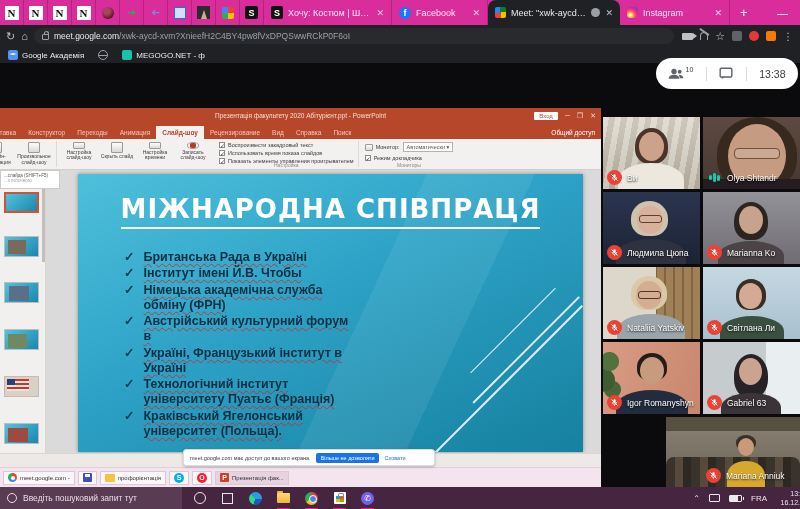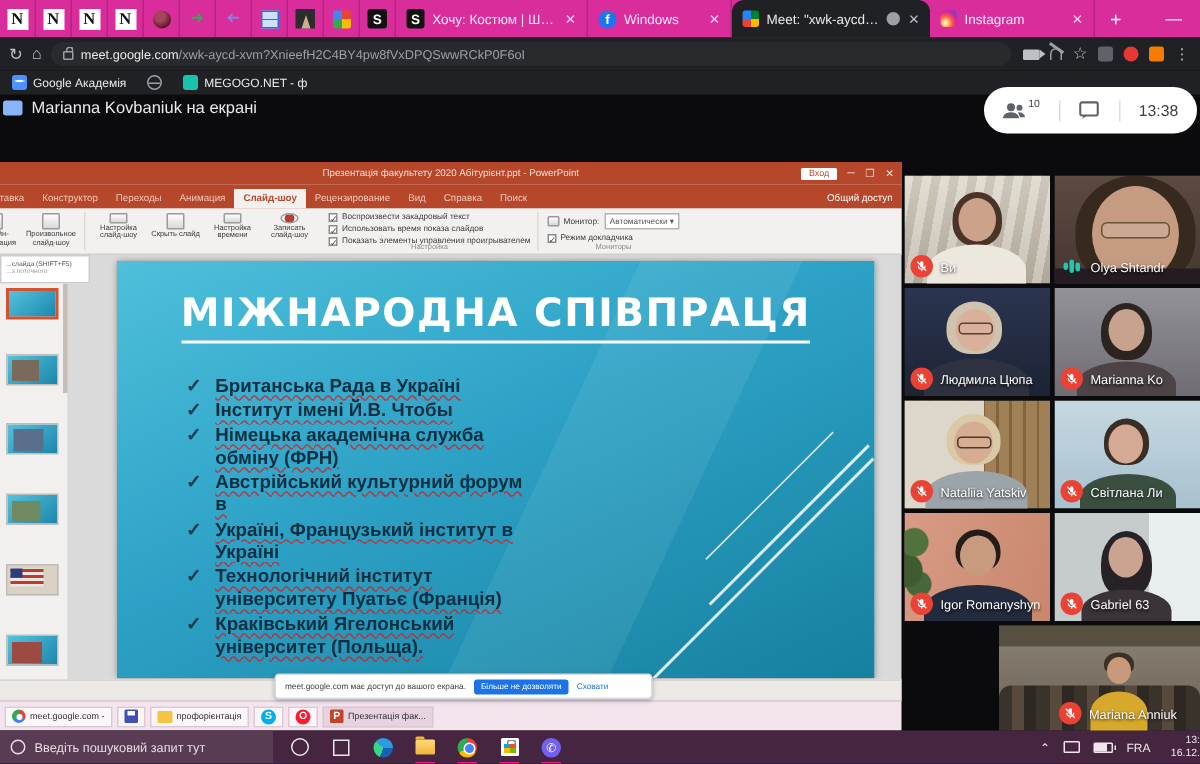--- a/index.html
+++ b/index.html
@@ -275,21 +275,21 @@
     <div class="pin">
         <span class="sfav">S</span>
       </div>
     <div class="btab" style="width:128px;">
       <span class="sfav">S</span>
       <span style="overflow:hidden;text-overflow:ellipsis;">Хочу: Костюм | Шафа</span>
       <span class="x">✕</span>
     </div>
     <div class="btab" style="width:96px;">
       <span class="fbfav">f</span>
-      <span>Windows</span>
+      <span>Facebook</span>
       <span class="x">✕</span>
     </div>
     <div class="btab active" style="width:138px;">
       <span class="meetfav"></span>
       <span style="overflow:hidden;text-overflow:ellipsis;">Meet: "xwk-aycd-xvm</span>
       <span class="castdot"></span>
       <span class="x">✕</span>
     </div>
     <div class="btab" style="width:110px;">
       <span class="igfav"></span>
@@ -328,24 +328,20 @@
     <div class="bm">
       <span class="bm-globe"></span>
     </div>
     <div class="bm">
       <span class="bm-megogo"></span>
       <span>MEGOGO.NET - ф</span>
     </div>
   </div>
 
 
-  <div class="presentlabel">
-    <span class="presenticon"></span>
-    <span>Marianna Kovbaniuk на екрані</span>
-  </div>
   <div class="meetpill">
     <span class="pplwrap">
       <svg width="16" height="13" viewBox="0 0 24 18">
           <circle cx="9" cy="6" r="4" fill="#5f6368"></circle>
           <path d="M1 17c0-4 4-6 8-6s8 2 8 6z" fill="#5f6368"></path>
           <circle cx="17.5" cy="6.5" r="3" fill="#5f6368"></circle>
           <path d="M16 11c3.5 0 7 1.8 7 5h-5" fill="#5f6368"></path>
         </svg>
       <span class="pplcount">10</span>
     </span>

